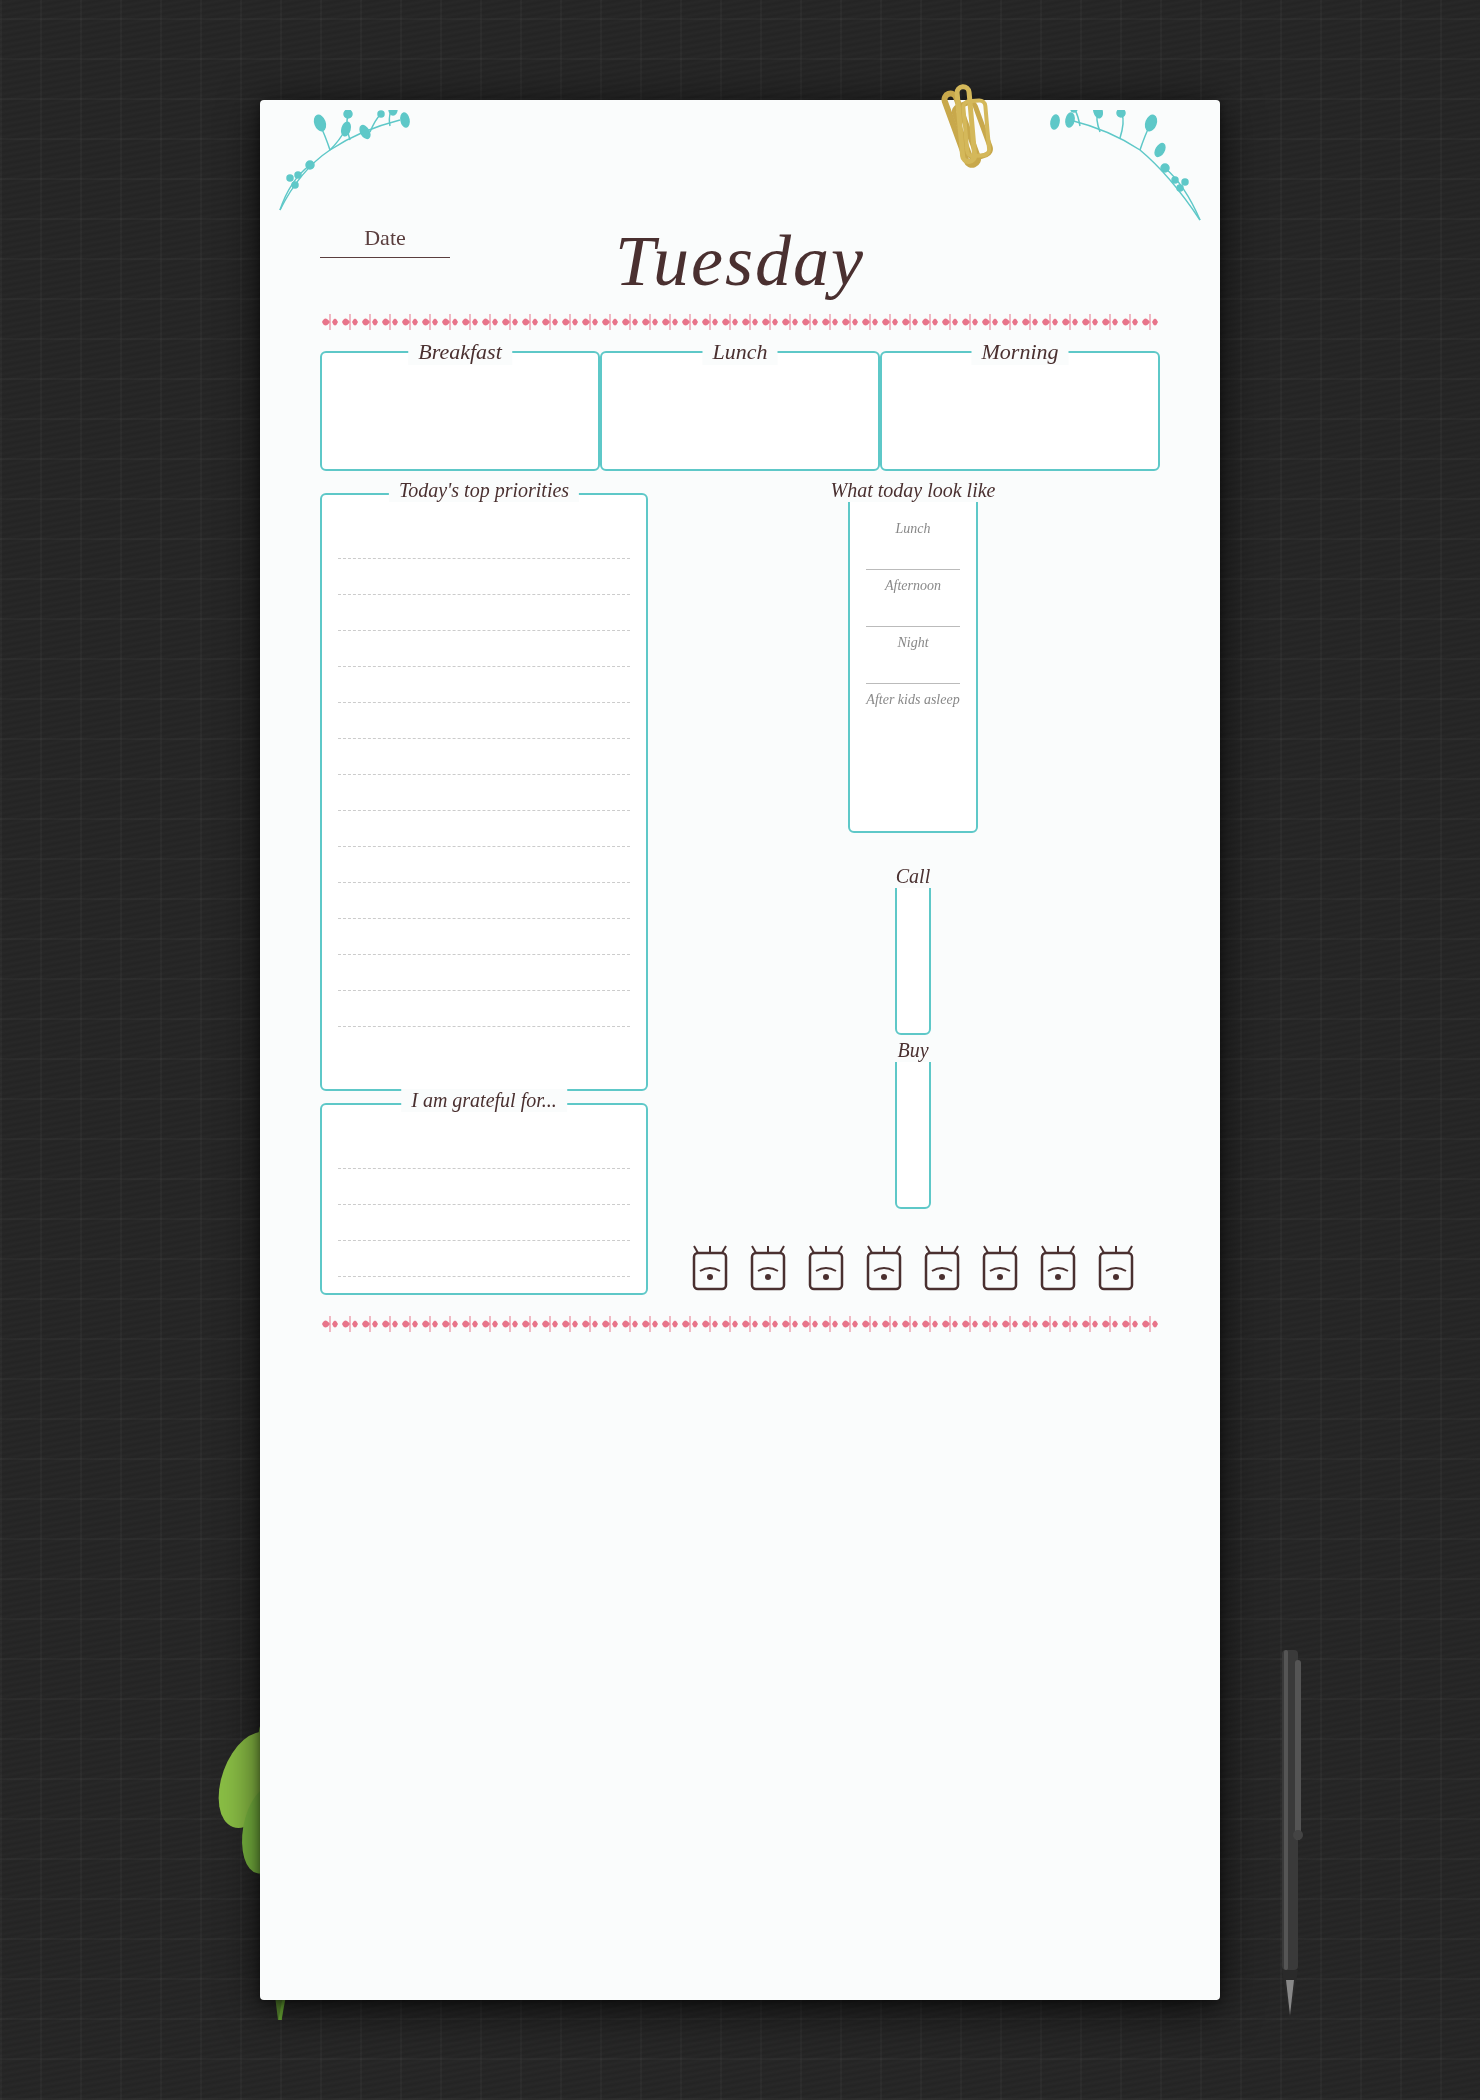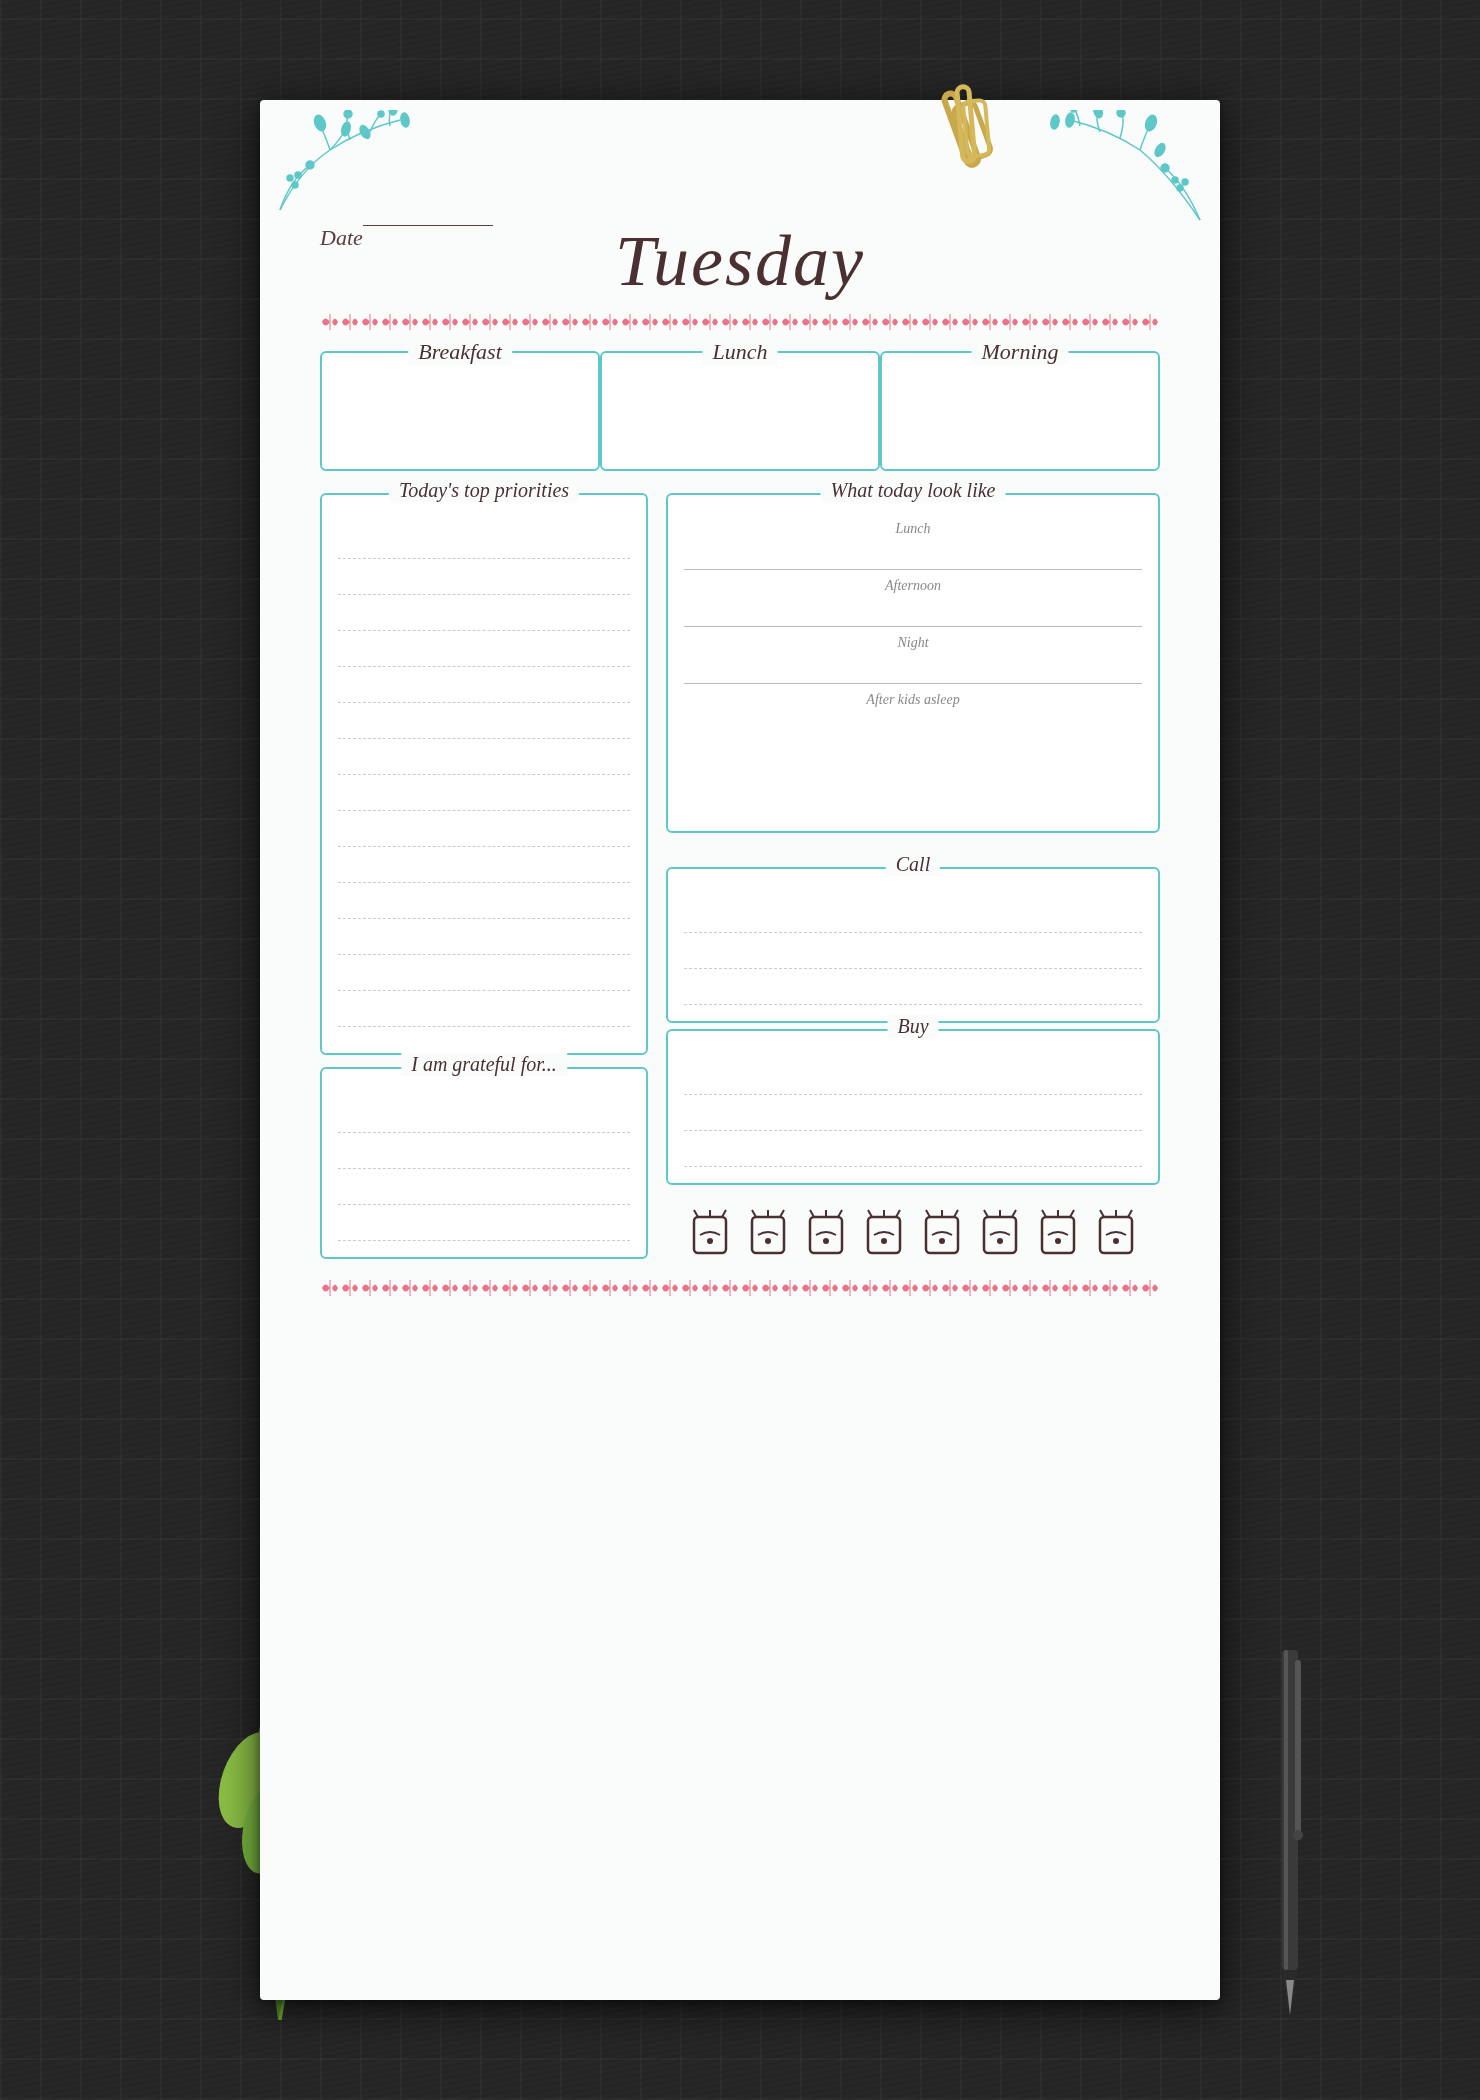--- a/index.html
+++ b/index.html
@@ -76,25 +76,24 @@
       padding-top: 80px;
       margin-bottom: 10px;
       position: relative;
     }
 
     .date-label {
       position: absolute;
       left: 0;
       top: 85px;
       font-family: 'Georgia', serif;
-      font-style: italic;
       font-size: 22px;
       color: #5a3e3e;
       display: flex;
-      flex-direction: row;
+      flex-direction: column;
     }
 
     .date-label span:first-child {
       margin-bottom: 6px;
     }
 
     .date-underline {
       width: 130px;
       height: 1px;
       background: #5a3e3e;
@@ -166,21 +165,22 @@
       flex: 1;
       display: flex;
       flex-direction: column;
       gap: 12px;
     }
 
     .right-col {
       flex: 1;
       display: flex;
       flex-direction: column;
-      gap: 6px;
+      gap: 18px;
+      align-items: center;
     }
 
     .section-box {
       border: 2px solid #5ec8c8;
       border-radius: 6px;
       padding: 20px 16px 16px 16px;
       position: relative;
       background: #fff;
     }
 

